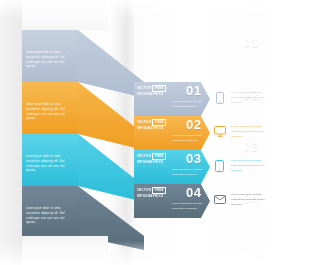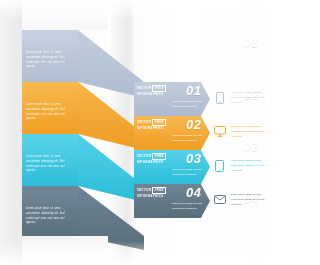--- a/index.html
+++ b/index.html
@@ -1,21 +1,21 @@
 <!DOCTYPE html>
 <html><head>
 <meta charset="utf-8">
 <style>
   html,body{margin:0;padding:0;}
   body{
     width:265px;height:265px;overflow:hidden;
     font-family:"Liberation Sans", sans-serif;
     background:#ffffff;
   }
-  #stage{position:relative;width:265px;height:265px;overflow:hidden;background:#fdfdfd;font-style:italic;}
+  #stage{position:relative;width:265px;height:265px;overflow:hidden;background:#fdfdfd;}
 
   
   .paper-left{
     position:absolute;left:0;top:0;width:72px;height:265px;
     background:linear-gradient(to right,#f3f3f3 0%,#ebebeb 22%,#f7f7f7 60%,#fbfbfb 100%);
   }
   .paper-fold{
     position:absolute;left:108px;top:0;width:26px;height:265px;
     background:linear-gradient(to right,#ffffff 0%,#f2f2f2 45%,#e9e9e9 72%,#f6f6f6 100%);
   }

